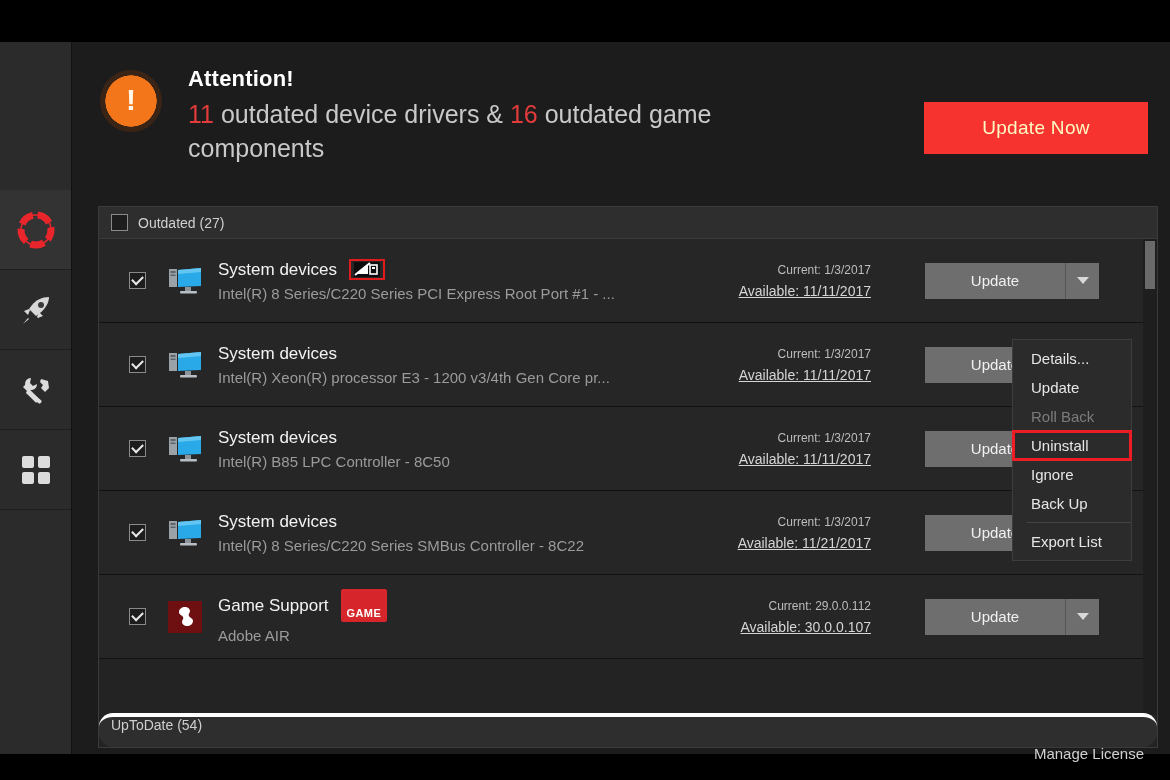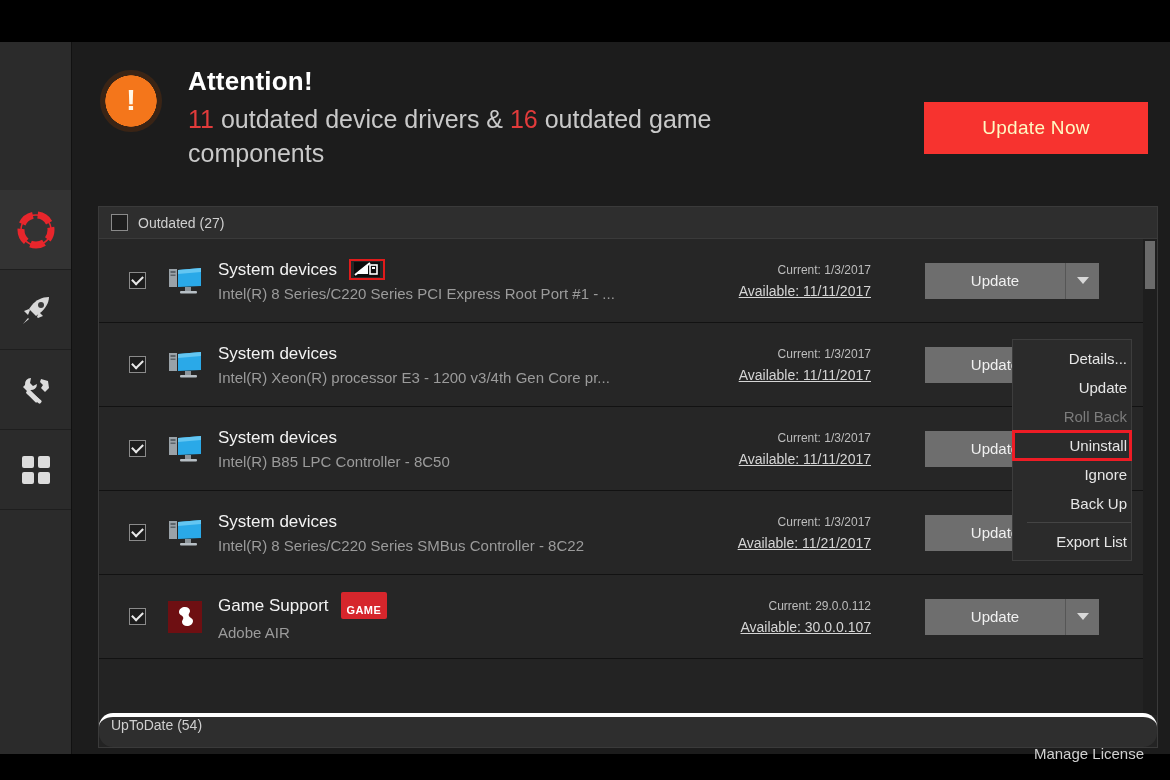--- a/index.html
+++ b/index.html
@@ -73,21 +73,21 @@
     color: #fff7e8;
     font-size: 30px;
     font-weight: bold;
     line-height: 1;
     letter-spacing: 0;
     transform: translateY(-1px);
   }
   .attn-text { margin-left: 26px; padding-top: 2px; max-width: 540px; }
   .attn-title {
     color: #ffffff;
-    font-size: 26px;
+    font-size: 22px;
     font-weight: bold;
     letter-spacing: .2px;
     margin-bottom: 6px;
   }
   .attn-sub {
     color: #c9c9c9;
     font-size: 25px;
     line-height: 1.35;
   }
   .attn-sub .num { color: #e23b3b; font-weight: normal; }
@@ -193,21 +193,21 @@
     display: inline-flex;
     align-items: center;
     line-height: 0;
   }
   .badge-game {
     margin-left: 12px;
     background: #d6262c;
     color: #fff;
     font-size: 11px;
     font-weight: bold;
-    padding: 12px 6px 3px 6px;
+    padding: 18px 6px 3px 6px;
     letter-spacing: .4px;
     border-radius: 2px;
   }
   .row-sub {
     color: #9b9b9b;
     font-size: 15px;
     white-space: nowrap;
     overflow: hidden;
     text-overflow: ellipsis;
   }
@@ -269,21 +269,20 @@
     border: 1px solid #3d3d3d;
     z-index: 20;
     padding: 4px 0;
   }
   .menu-item {
     padding: 6px 4px 6px 18px;
     color: #e6e6e6;
     font-size: 15px;
     cursor: pointer;
     white-space: nowrap;
-    text-align: right;
   }
   .menu-item.disabled { color: #7c7c7c; cursor: default; }
   .menu-item.highlight {
     outline: 3px solid #ee1c25;
     outline-offset: -2px;
     position: relative;
     z-index: 2;
   }
   .menu-sep { height: 1px; background: #444; margin: 4px 0 4px 14px; }
 

